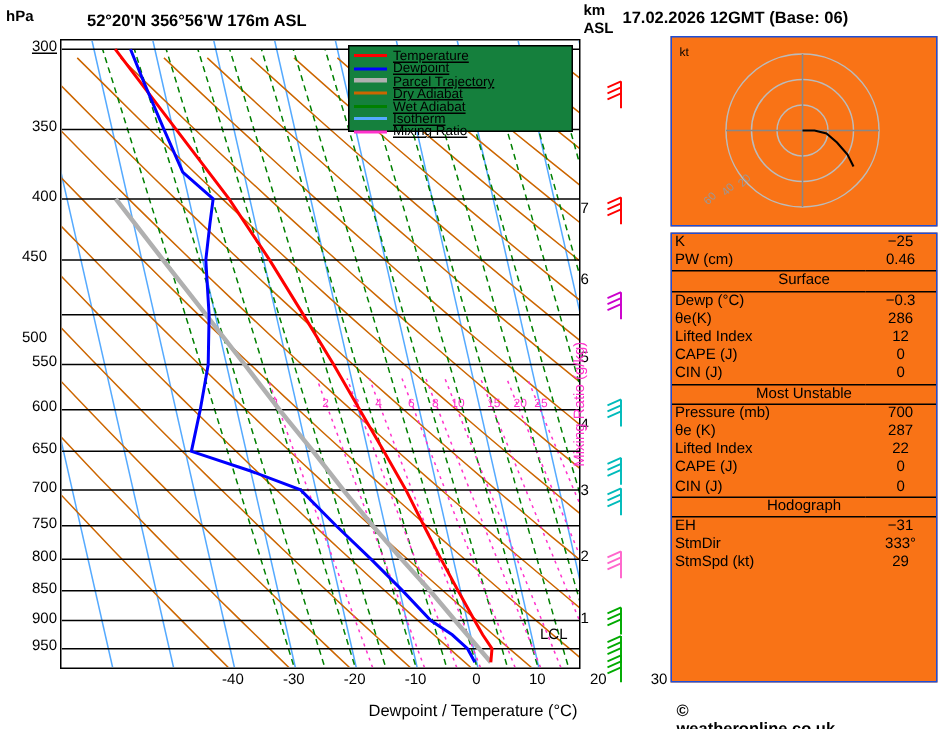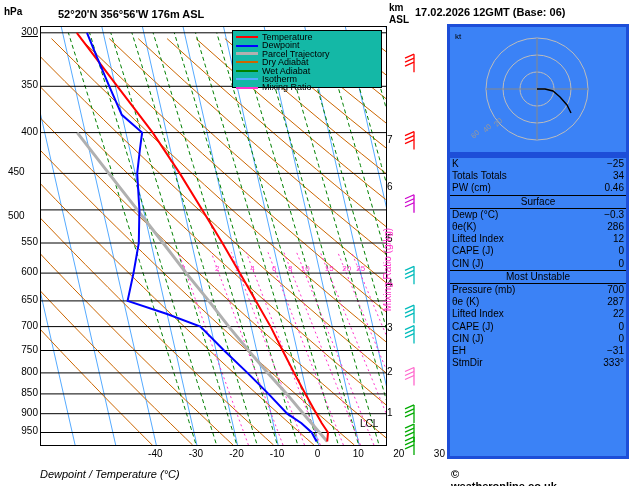--- a/index.html
+++ b/index.html
@@ -7,28 +7,28 @@
   #root{position:relative;width:541px;height:486px;}
   .abs{position:absolute;}
   .t{font-size:10px;color:#000;white-space:nowrap;}
   .tb{font-weight:bold;}
 
   
   #skew{left:40px;top:26px;width:345px;height:418px;border:1px solid #000;overflow:hidden;background:#fff;}
   #skewInner{position:absolute;left:0;top:0;width:345px;height:418px;}
 
   
-  .panel{border:3px solid #1d4ed8;background:#3b82f6;}
+  .panel{border:1px solid #1d4ed8;background:#f97316;}
   .tbl{font-size:10px;width:100%;border-collapse:collapse;}
   .tbl td{padding:0 2px;line-height:12.2px;white-space:nowrap;}
-  .tbl td.v{text-align:right;}
+  .tbl td.v{text-align:center;}
   .hdr{text-align:center;font-size:10px;line-height:12.2px;border-top:1px solid #000;border-bottom:1px solid #000;}
 
   
-  #legend{left:232px;top:30px;width:150px;height:58px;border:1px solid #000;background:#14b8a6;padding:2px 3px;box-sizing:border-box;}
+  #legend{left:232px;top:30px;width:150px;height:58px;border:1px solid #000;background:#15803d;padding:2px 3px;box-sizing:border-box;text-decoration:underline;}
   .lgRow{height:8.4px;display:flex;align-items:center;font-size:9px;line-height:8.4px;}
   .lgSw{width:22px;height:0;border-top:2px solid #000;margin-right:4px;}
 </style>
 </head>
 <body>
 
 <div id="root">
 
   <div class="abs t tb" style="left:4px;top:6px;">hPa</div>
   <div class="abs t tb" style="left:58px;top:8px;font-size:11px;">52°20'N  356°56'W  176m ASL</div>
@@ -156,22 +156,22 @@
       <g id="gDew">
           <polyline points="275.6,414.5 270.7,405.5 260.5,396.2 246.2,386.7 227.5,366.9 206.5,345.9 183.1,323.5 159.4,299.6 126.1,287.0 86.6,273.9 92.5,246.1 97.8,216.0 98.4,182.9 96.2,146.4 98.9,122.5 101.1,105.6 80.8,87.8 68.3,59.3 55.1,28.2 46.0,5.8" stroke="#0000ff" stroke-width="2" fill="none"></polyline>
         </g>
     </svg>
   </div>
 
   <div id="pLabels">
       <div class="abs t" style="left: 8px; top: 25.827px; width: 30px; text-align: right; text-decoration: underline;">300</div>
       <div class="abs t" style="left: 8px; top: 79.2704px; width: 30px; text-align: right;">350</div>
       <div class="abs t" style="left: 8px; top: 125.565px; width: 30px; text-align: right;">400</div>
-      <div class="abs t" style="left: 8px; top: 166.4px; width: 30px; text-align: left;">450</div>
-      <div class="abs t" style="left: 8px; top: 210px; width: 30px; text-align: left;">500</div>
+      <div class="abs t" style="left: 8px; top: 166.4px; width: 30px; text-align: center;">450</div>
+      <div class="abs t" style="left: 8px; top: 220px; width: 30px; text-align: center;">500</div>
       <div class="abs t" style="left: 8px; top: 235.972px; width: 30px; text-align: right;">550</div>
       <div class="abs t" style="left: 8px; top: 266.139px; width: 30px; text-align: right;">600</div>
       <div class="abs t" style="left: 8px; top: 293.889px; width: 30px; text-align: right;">650</div>
       <div class="abs t" style="left: 8px; top: 319.582px; width: 30px; text-align: right;">700</div>
       <div class="abs t" style="left: 8px; top: 343.502px; width: 30px; text-align: right;">750</div>
       <div class="abs t" style="left: 8px; top: 365.877px; width: 30px; text-align: right;">800</div>
       <div class="abs t" style="left: 8px; top: 386.895px; width: 30px; text-align: right;">850</div>
       <div class="abs t" style="left: 8px; top: 406.712px; width: 30px; text-align: right;">900</div>
       <div class="abs t" style="left: 8px; top: 425.457px; width: 30px; text-align: right;">950</div>
     </div>
@@ -196,21 +196,21 @@
       <div class="abs t" style="left: 384.824px; top: 448px; width: 28px; text-align: center;">20</div>
       <div class="abs t" style="left: 425.412px; top: 448px; width: 28px; text-align: center;">30</div>
     </div>
 
   <div class="abs t" style="left:360px;top:418px;font-size:10px;">LCL</div>
 
   <div class="abs" style="left:380px;top:206px;width:14px;height:130px;">
     <div style="position:absolute;left:-58px;top:58px;width:130px;text-align:center;transform:rotate(-90deg);font-size:10px;color:#ff33cc;white-space:nowrap;">Mixing Ratio (g/kg)</div>
   </div>
 
-  <div class="abs" style="left:40px;top:468px;width:345px;text-align:left;font-size:11px;font-style:italic;">Dewpoint / Temperature (°C)</div>
+  <div class="abs" style="left:40px;top:468px;width:345px;text-align:right;font-size:11px;">Dewpoint / Temperature (°C)</div>
 
   <div class="abs" id="legend">
     <div class="lgRow">
         <span class="lgSw" style="border-color:#ff0000"></span>
         <span>Temperature</span>
       </div>
     <div class="lgRow">
         <span class="lgSw" style="border-color:#0000ff"></span>
         <span>Dewpoint</span>
       </div>
@@ -315,24 +315,20 @@
   </div>
 
   <div class="abs panel" style="left:447px;top:155px;width:176px;height:298px;">
     <table class="tbl">
       <tbody id="idxBody">
           <tr>
             <td>K</td>
             <td class="v">−25</td>
           </tr>
           <tr>
-            <td>Totals Totals</td>
-            <td class="v">34</td>
-          </tr>
-          <tr>
             <td>PW (cm)</td>
             <td class="v">0.46</td>
           </tr>
           <tr>
             <td colspan="2" class="hdr">Surface</td>
           </tr>
           <tr>
             <td>Dewp (°C)</td>
             <td class="v">−0.3</td>
           </tr>
@@ -369,25 +365,32 @@
           </tr>
           <tr>
             <td>CAPE (J)</td>
             <td class="v">0</td>
           </tr>
           <tr>
             <td>CIN (J)</td>
             <td class="v">0</td>
           </tr>
           <tr>
+            <td colspan="2" class="hdr">Hodograph</td>
+          </tr>
+          <tr>
             <td>EH</td>
             <td class="v">−31</td>
           </tr>
           <tr>
             <td>StmDir</td>
             <td class="v">333°</td>
           </tr>
+          <tr>
+            <td>StmSpd (kt)</td>
+            <td class="v">29</td>
+          </tr>
         </tbody>
     </table>
   </div>
 
   <div class="abs" style="left:451px;top:468px;font-size:11px;font-weight:bold;">© weatheronline.co.uk</div>
 </div>
 
 </body></html>

